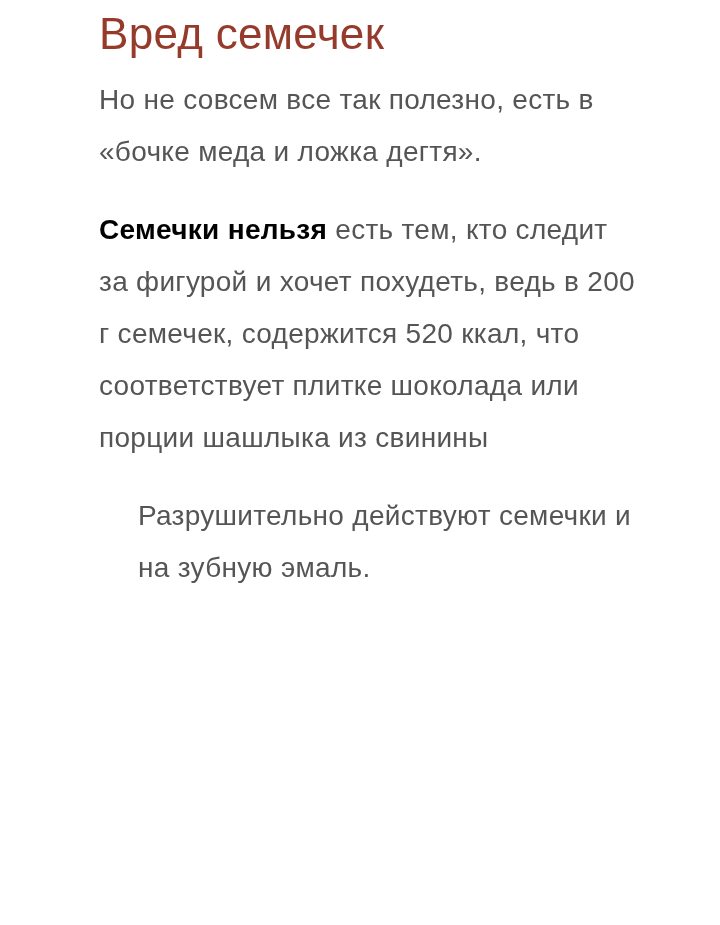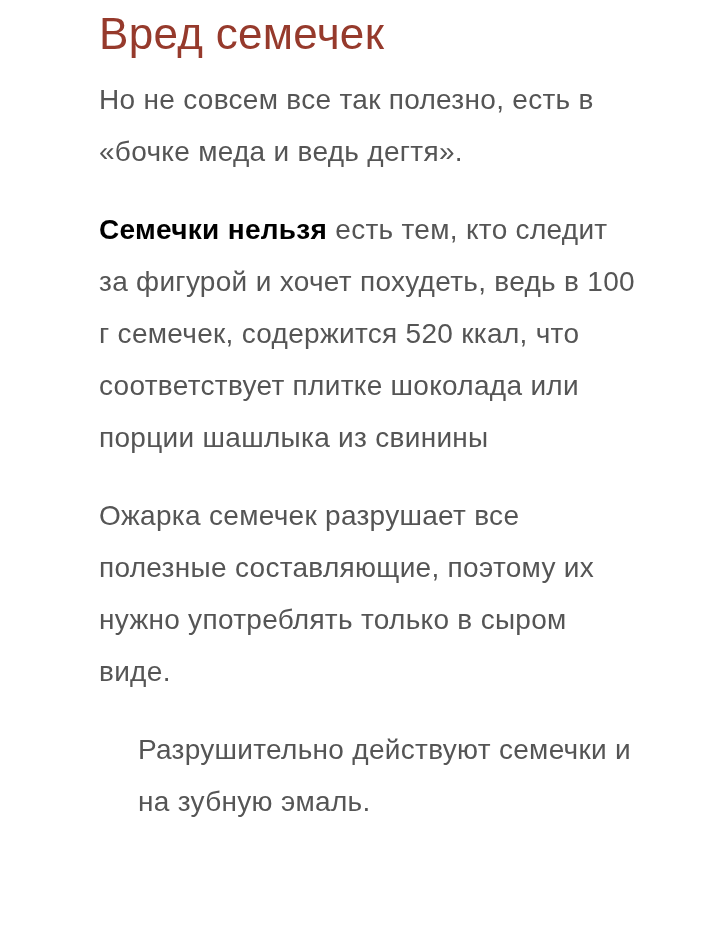--- a/index.html
+++ b/index.html
@@ -44,27 +44,24 @@
       color: #000000;
     }
   </style>
 </head>
 <body>
 
 <div class="article">
   <h2 class="title">Вред семечек</h2>
 
   <p class="para p1">
-    <span>Но не совсем все так полезно, есть в «бочке меда и ведь дегтя».</span>
+    <span>Но не совсем все так полезно, есть в «бочке меда и ложка дегтя».</span>
   </p>
 
   <p class="para p2">
-    <span class="bold">Семечки нельзя</span><span> есть тем, кто следит за фигурой и хочет похудеть, ведь в 100 г семечек, содержится 520 ккал, что соответствует плитке шоколада или порции шашлыка из свинины</span>
+    <span class="bold">Семечки нельзя</span><span> есть тем, кто следит за фигурой и хочет похудеть, ведь в 200 г семечек, содержится 520 ккал, что соответствует плитке шоколада или порции шашлыка из свинины</span>
   </p>
 
-  <p class="para p3">
-    <span>Ожарка семечек разрушает все полезные составляющие, поэтому их нужно употреблять только в сыром виде.</span>
-  </p>
 
   <p class="para p4">
     <span>Разрушительно действуют семечки и на зубную эмаль.</span>
   </p>
 </div>
 
 </body></html>

